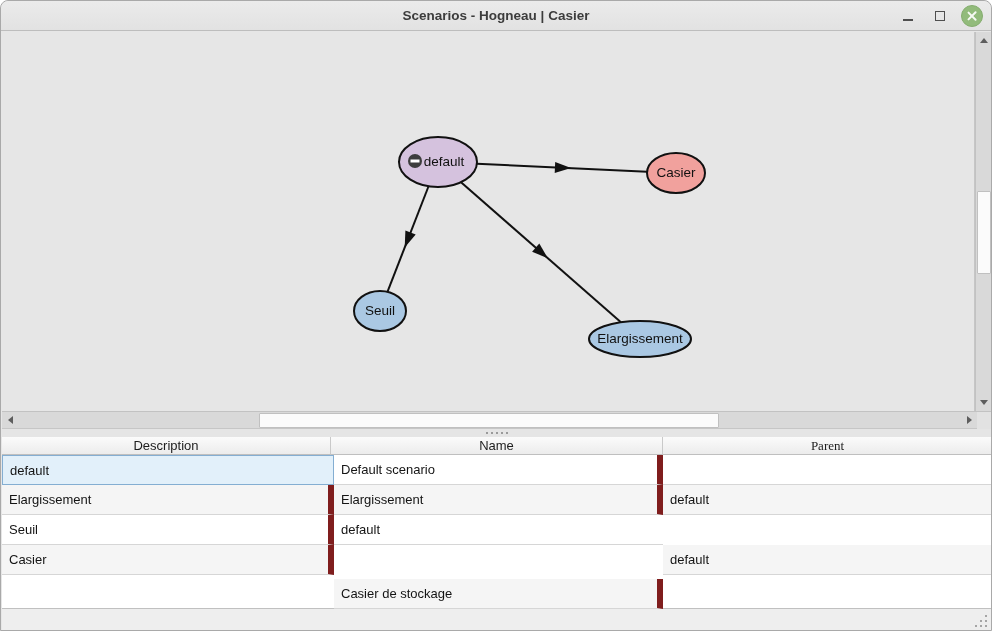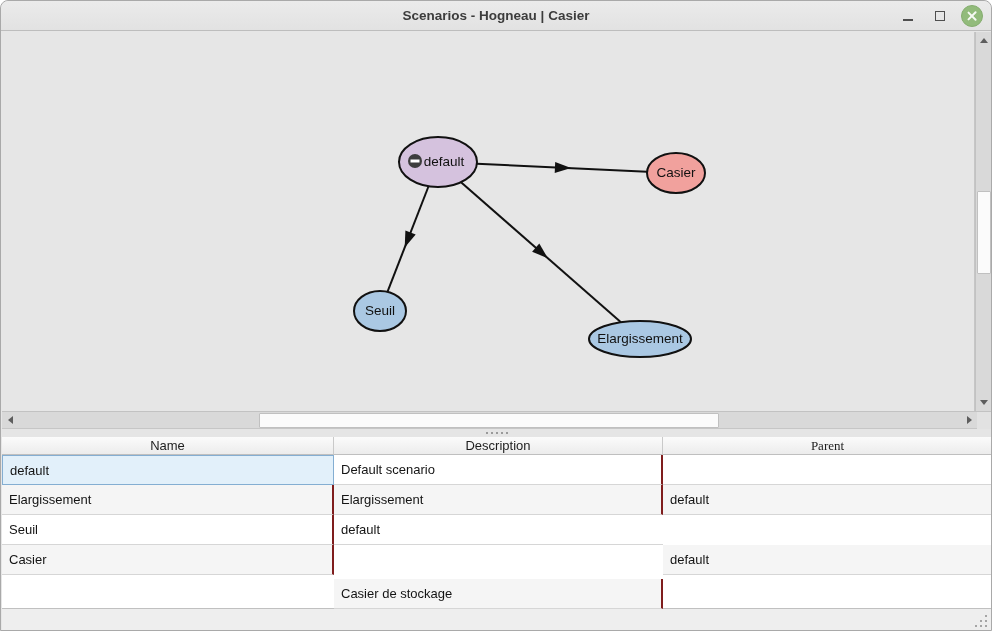--- a/index.html
+++ b/index.html
@@ -61,21 +61,21 @@
   .table-panel{position:absolute;left:1px;top:436px;width:990px;height:172px;background:#ffffff;
     border-bottom:1px solid #c0c0c0;}
   .thead{display:flex;height:18px;}
   .th{height:18px;line-height:17px;text-align:center;font-size:13px;color:#1d1d1d;
     background:linear-gradient(#fbfbfb,#ececec);border-right:1px solid #c9c9c9;
     border-bottom:1px solid #bfbfbf;overflow:hidden;}
   .th:last-child{border-right:none;}
   .trow{display:flex;height:30px;}
   .trow.alt .td{background:#f5f5f5;}
   .td{height:30px;line-height:29px;font-size:13px;color:#141414;padding:0 7px;
-    background:#ffffff;border-right:2px solid #7f1d1d;border-bottom:1px solid #d6d6d6;
+    background:#ffffff;border-right:6px solid #7f1d1d;border-bottom:1px solid #d6d6d6;
     overflow:hidden;white-space:nowrap;}
   .td:last-child{border-right:none;}
   .td.selected{background:#e2f0fa !important;border:1px solid #84aed2;}
   
   .footer{position:absolute;left:1px;top:608px;width:990px;height:22px;background:#eeeeee;}
   .resize-grip{position:absolute;right:5px;bottom:4px;width:14px;height:14px;}
   .resize-grip i{position:absolute;width:2px;height:2px;background:#a5a5a5;}
 </style>
 </head>
 <body>
@@ -146,22 +146,22 @@
     </div>
   </div>
   <div class="corner"></div>
 
   <div class="splitter">
     <div class="grip-dots"></div>
   </div>
 
   <div class="table-panel">
     <div class="thead" id="thead">
+        <div class="th" style="width: 329px;">Description</div>
         <div class="th" style="width: 332px;">Name</div>
-        <div class="th" style="width: 329px;">Description</div>
         <div class="th" style="width: 329px; font-family: Liberation Serif, serif;">Parent</div>
       </div>
     <div id="tbody">
         <div class="trow">
           <div class="td selected" style="width: 332px;">default</div>
           <div class="td" style="width: 329px;">Default scenario</div>
           <div class="td" style="width: 329px;"></div>
         </div>
         <div class="trow alt">
           <div class="td" style="width: 332px;">Elargissement</div>

